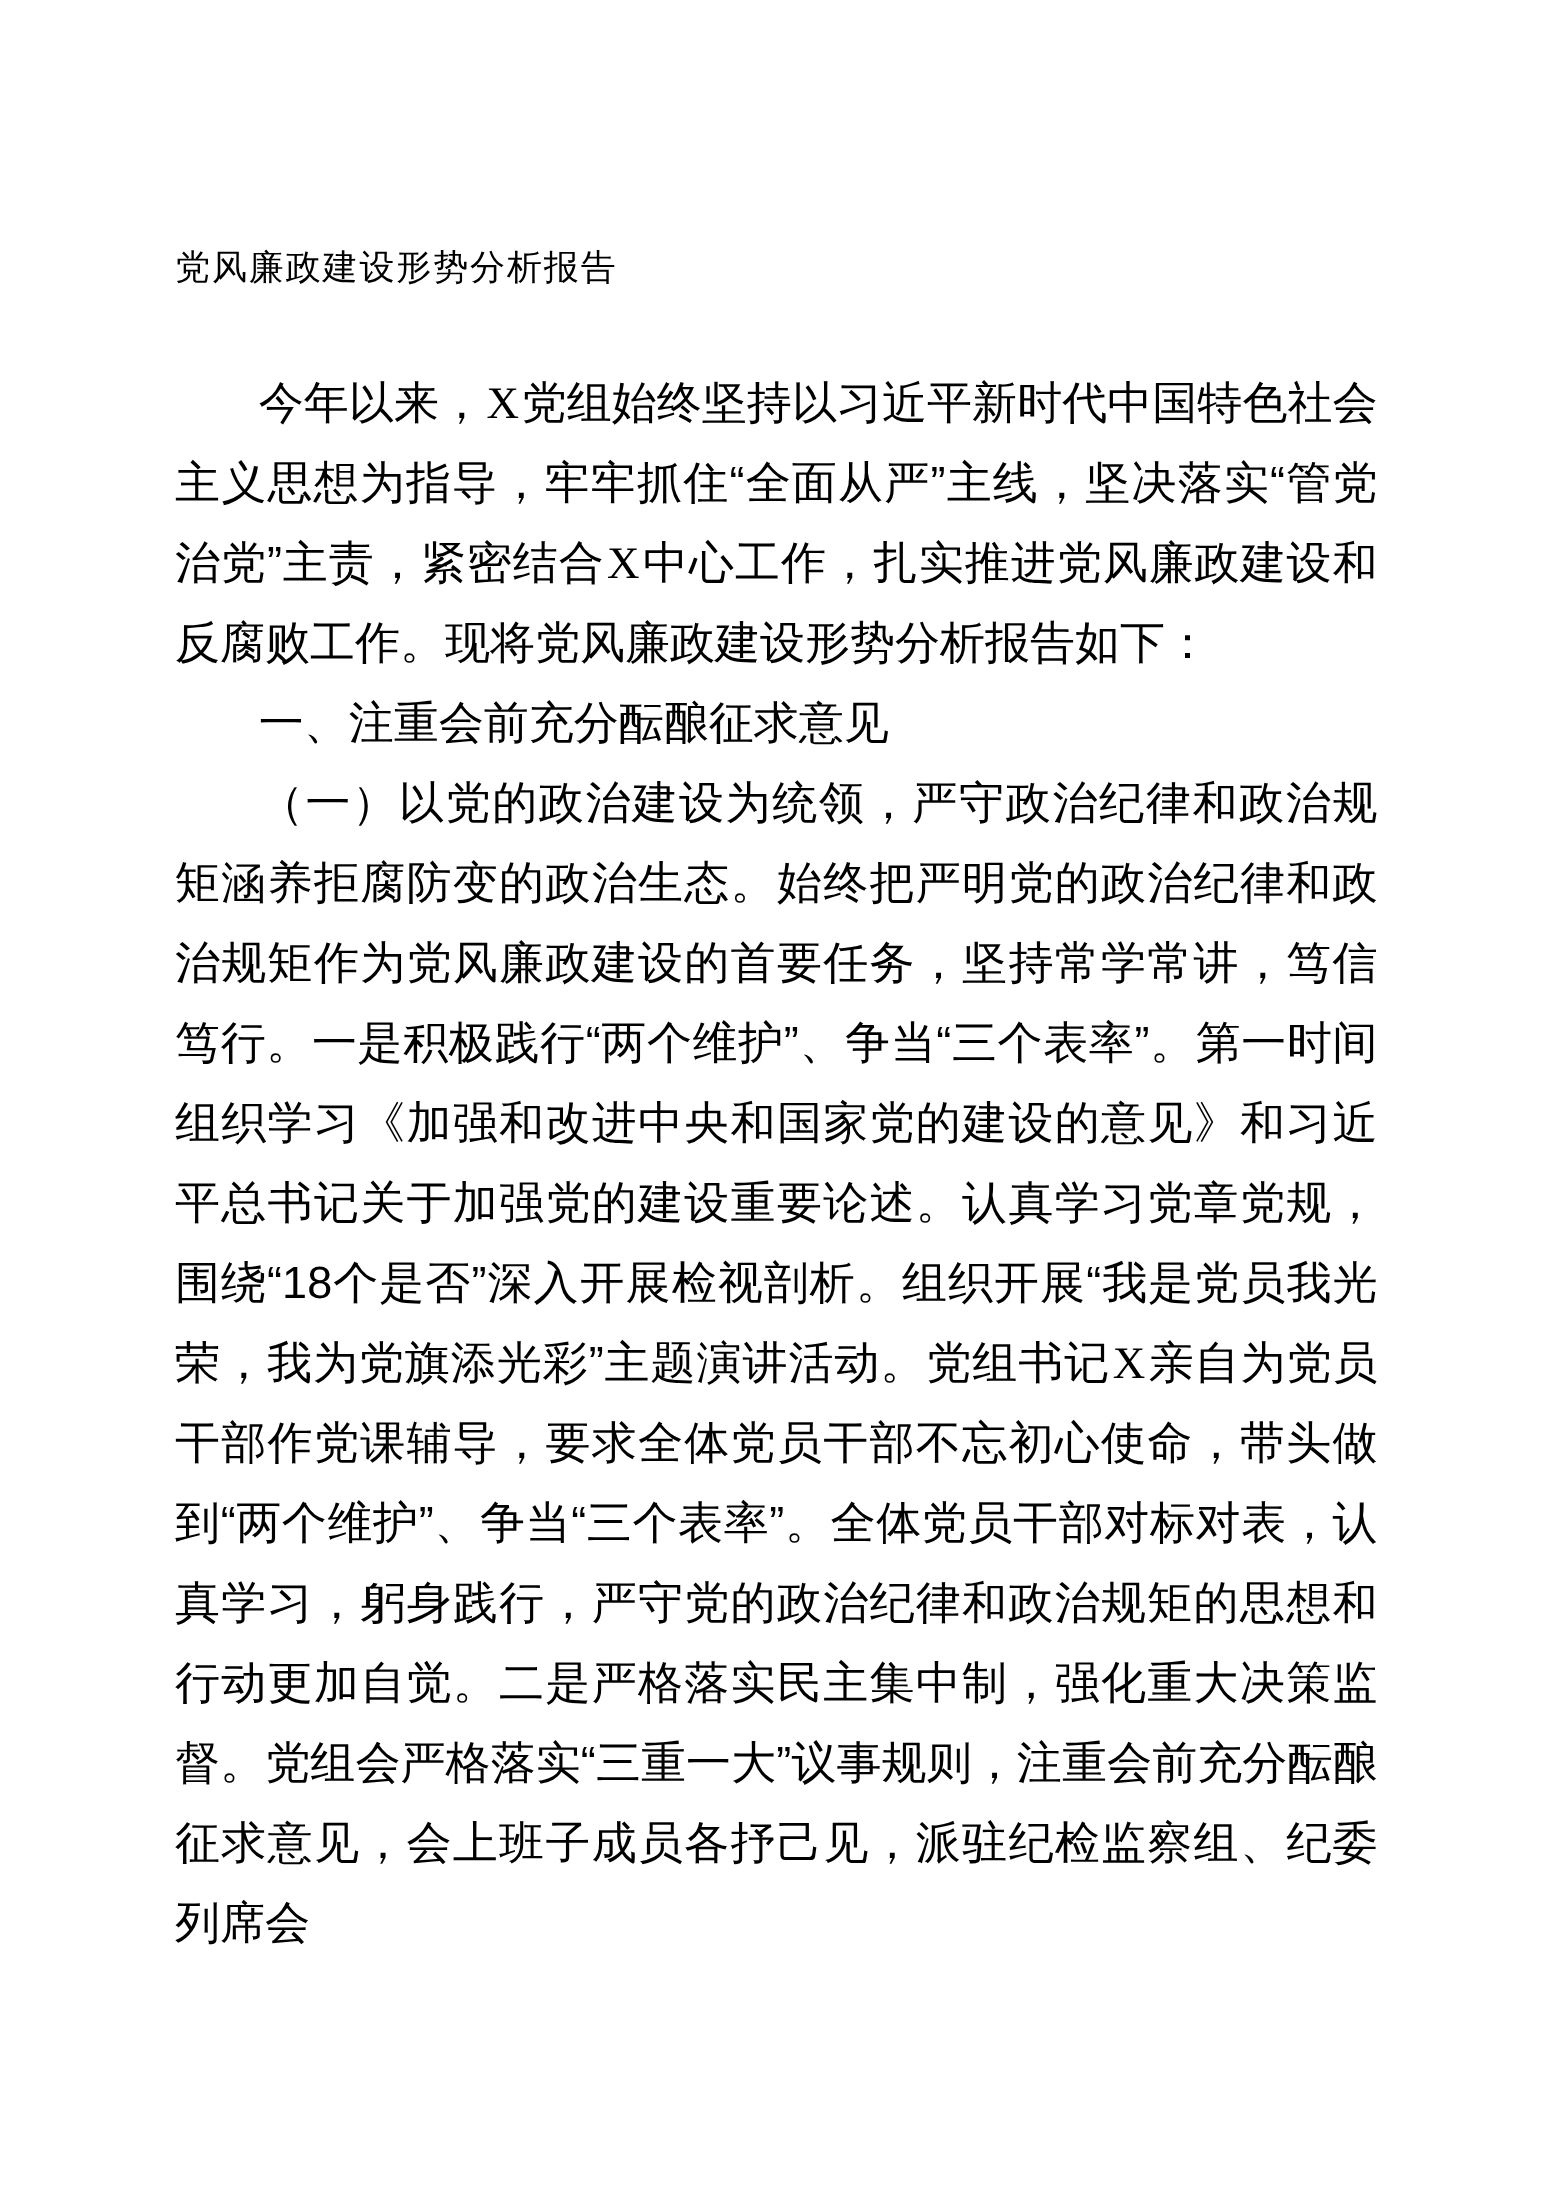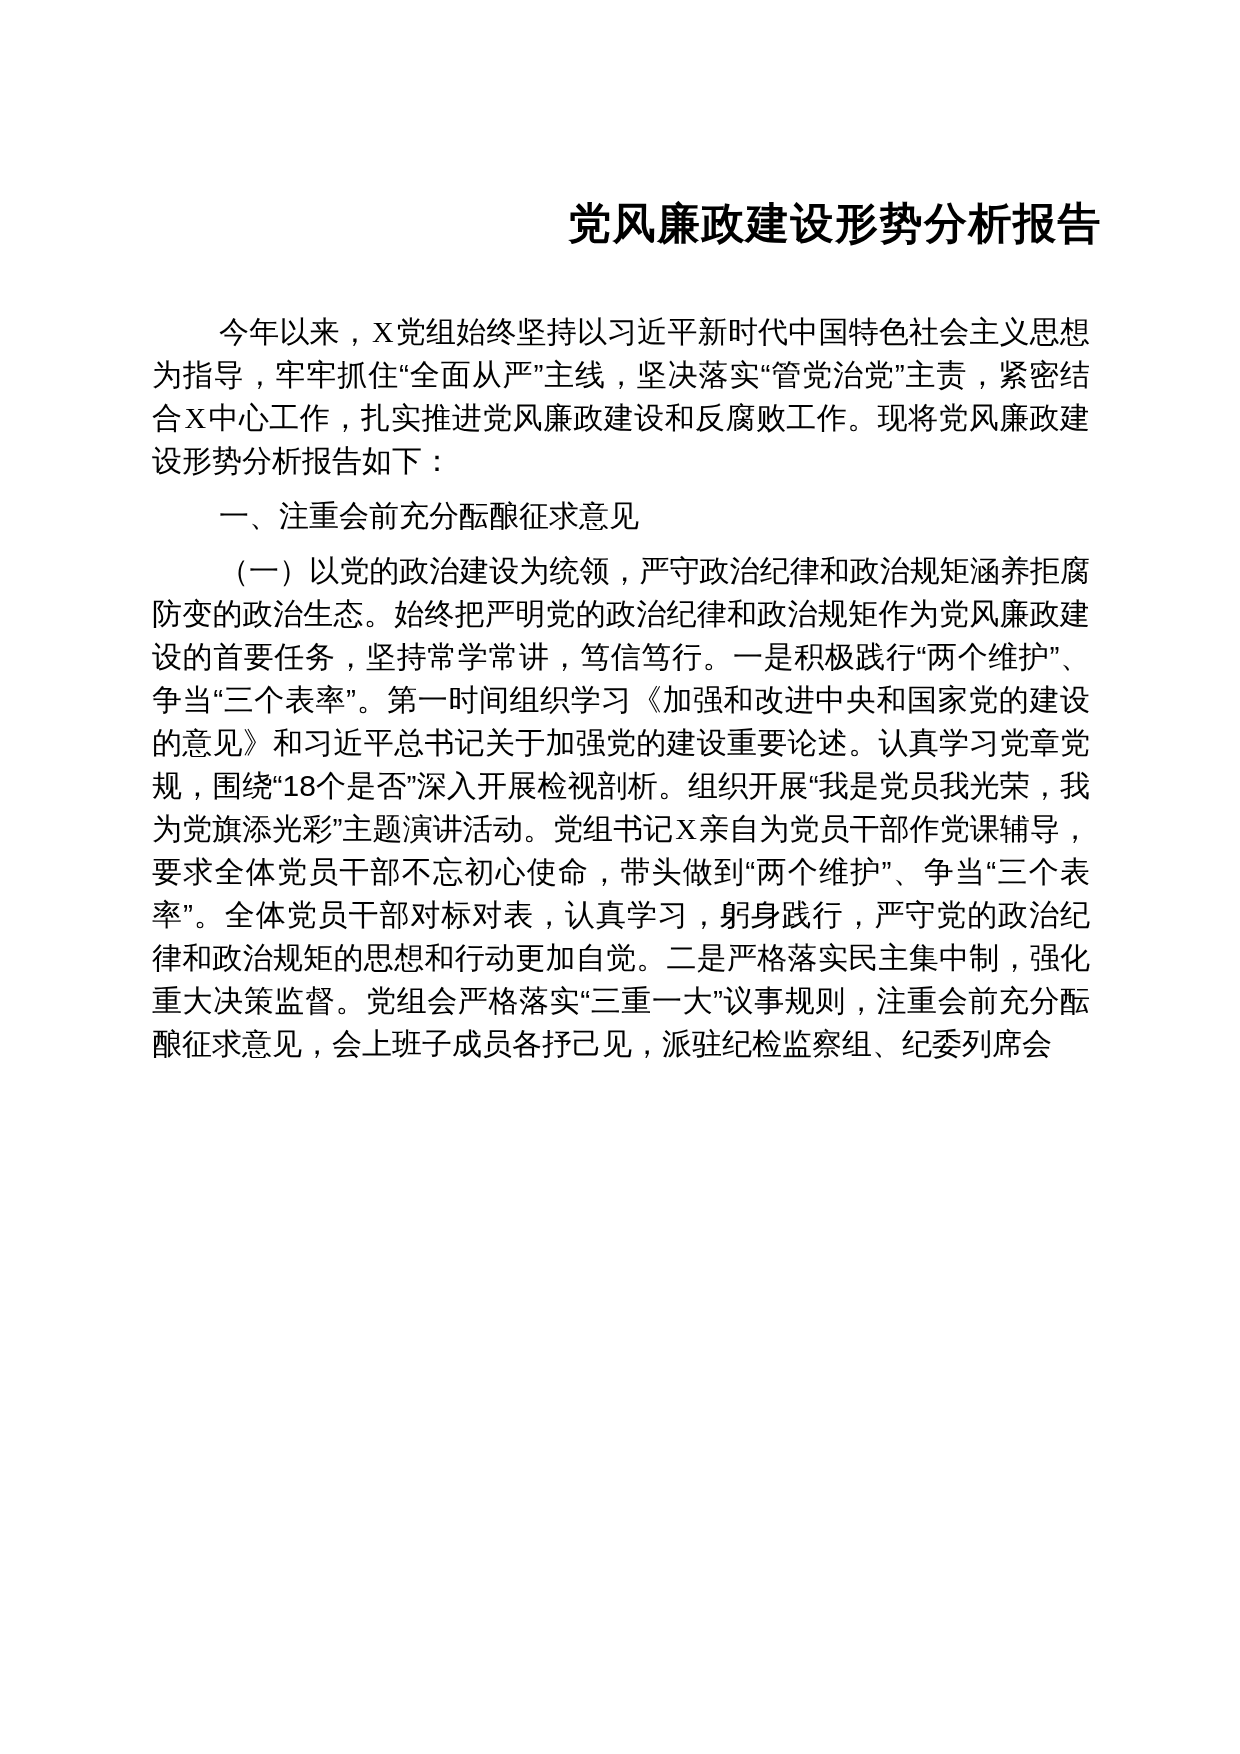--- a/index.html
+++ b/index.html
@@ -37,36 +37,36 @@
     font-size: 20.5px;
     font-weight: bold;
     letter-spacing: 0.2px;
     line-height: 1.25;
     margin: 0 0 14px 0;
     white-space: nowrap;
   }
 
   
   .doc-title {
-    font-size: 43px;
-    font-weight: bold;
-    text-align: right;
+    font-size: 28px;
+    font-weight: normal;
+    text-align: left;
     letter-spacing: 1.5px;
     line-height: 1.3;
     margin: 0 0 58px 0;
   }
 
   
   .para {
-    font-size: 30px;
-    line-height: 43px;
+    font-size: 36px;
+    line-height: 64px;
     text-align: justify;
     text-justify: inter-ideograph;
     text-indent: 67px;
-    margin: 12px;
+    margin: 0;
     letter-spacing: 0px;
     word-break: break-all;
   }
 
   .para b, .para strong {
     font-weight: normal;
   }
 
   
   .lat {

